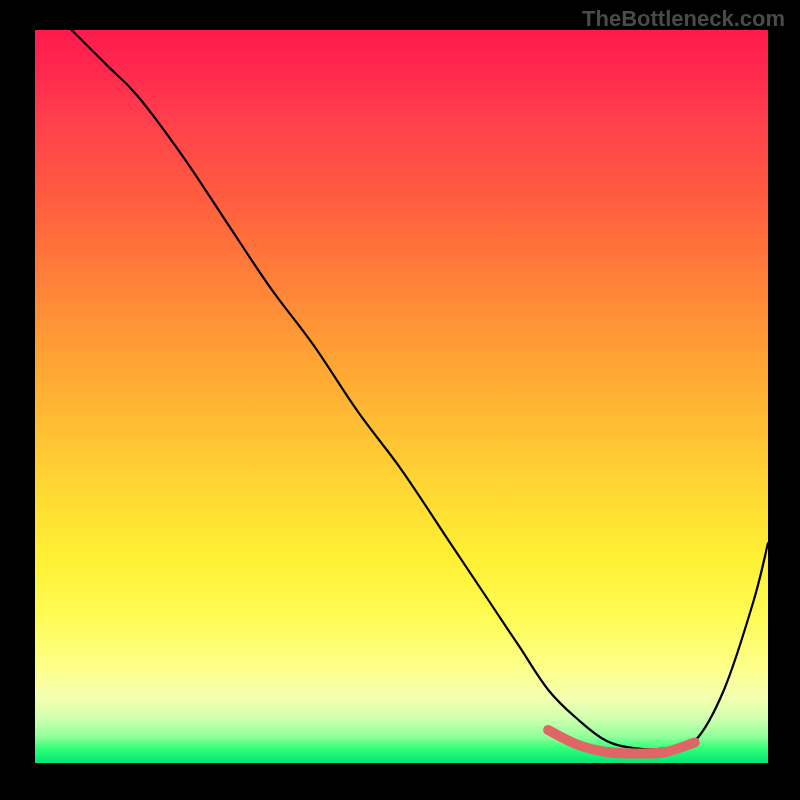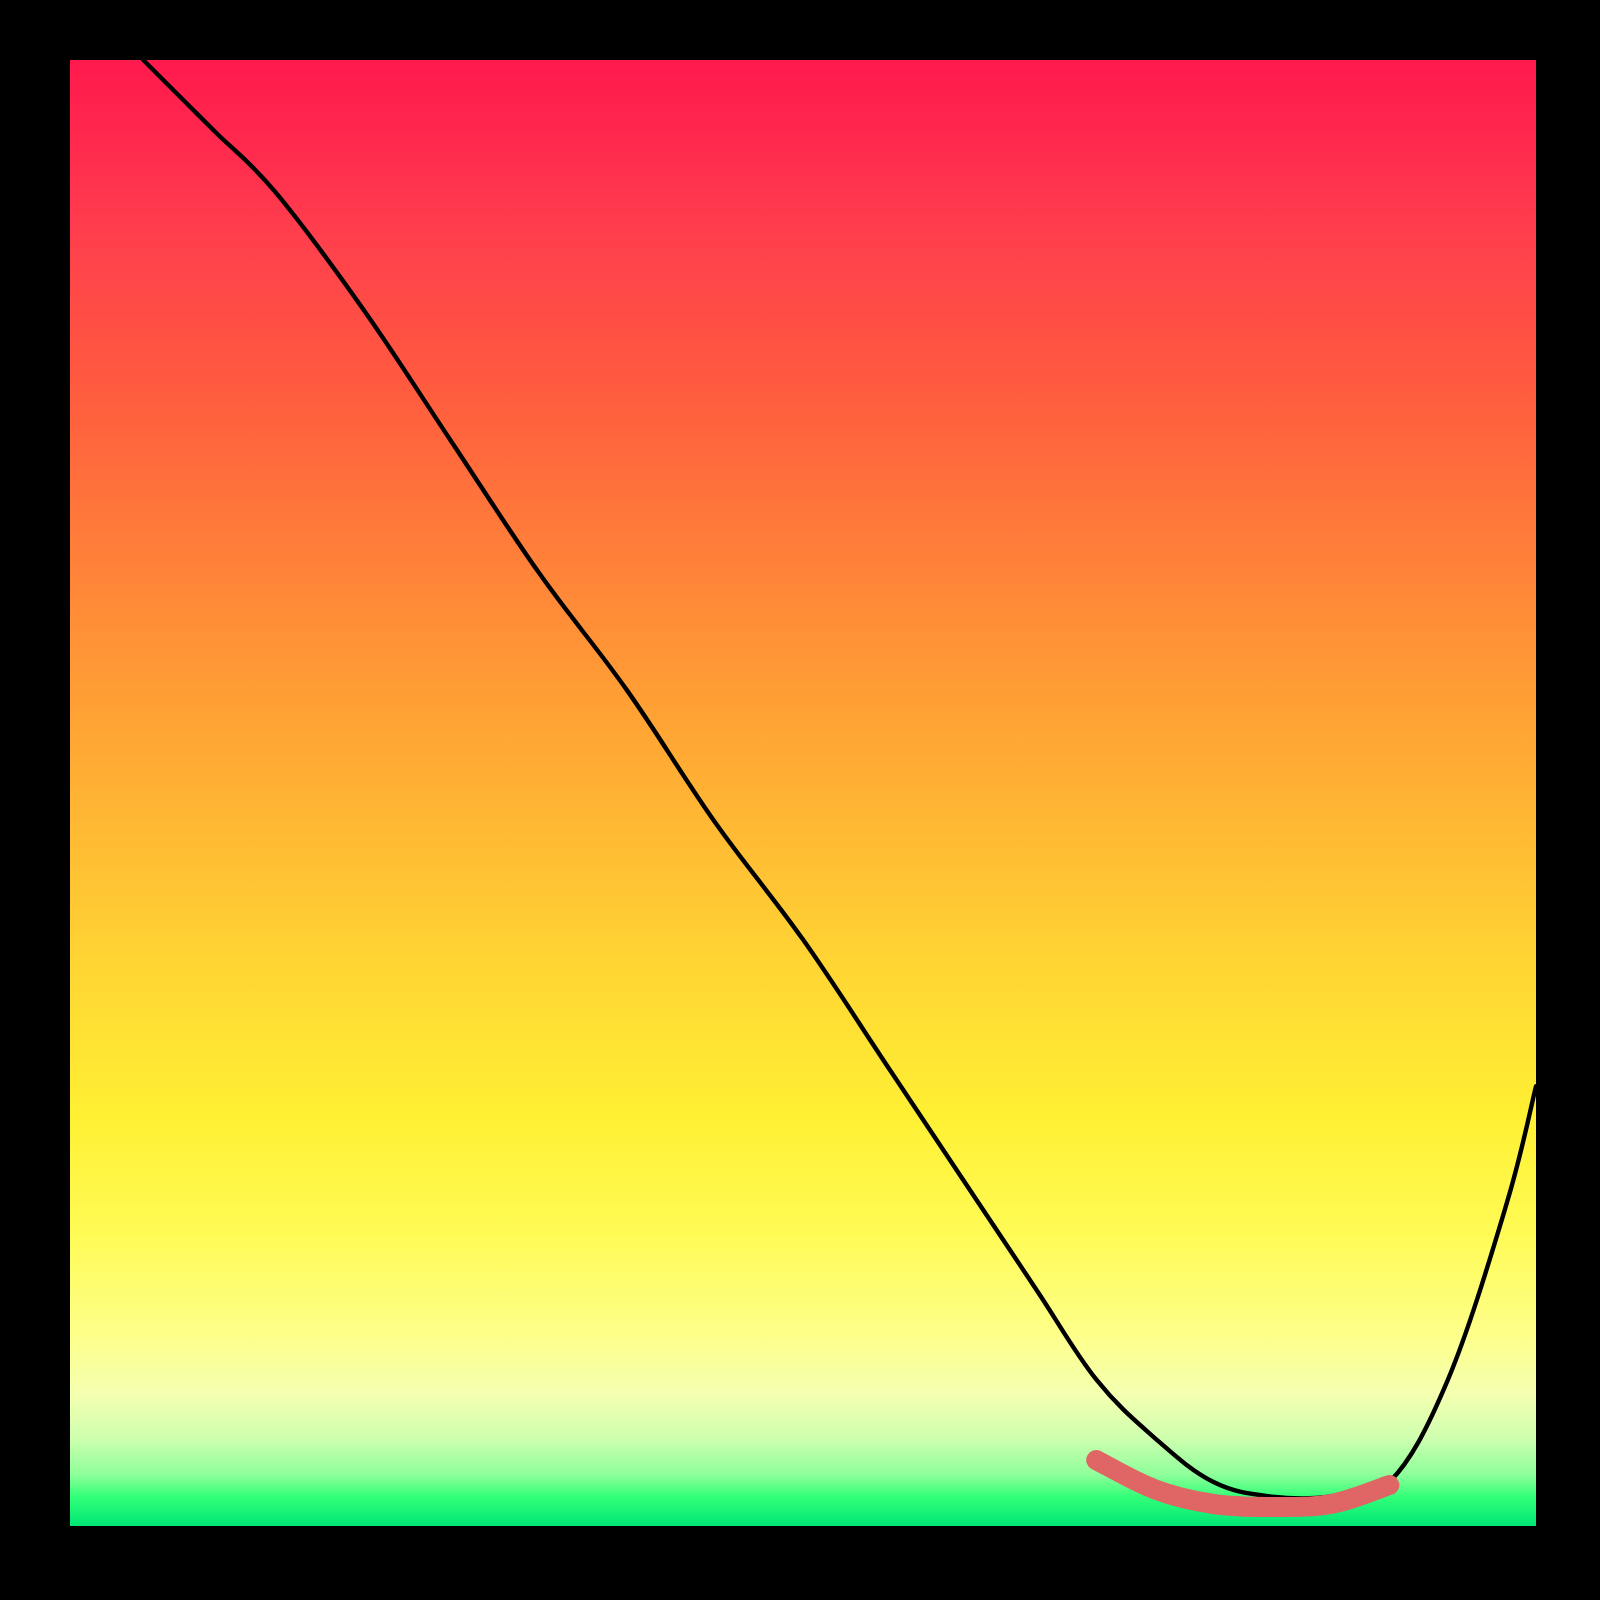--- a/index.html
+++ b/index.html
@@ -50,19 +50,20 @@
     left: 0;
     top: 0;
     width: 733px;
     height: 733px;
     overflow: visible;
   }
 </style>
 </head>
 <body>
 <div class="container">
+  <div class="watermark">TheBottleneck.com</div>
   <div class="plot-area">
     <svg class="lines" viewBox="0 0 733 733" preserveAspectRatio="none">
       <path id="curve-path" fill="none" stroke="#000" stroke-width="2.2" stroke-linecap="round" d="M 36.65 0.00 C 40.61 3.96, 52.04 15.39, 58.64 21.99 C 65.24 28.59, 65.38 28.73, 73.30 36.65 C 81.22 44.57, 89.43 50.14, 102.62 65.97 C 115.81 81.80, 130.77 102.18, 146.60 124.61 C 162.43 147.04, 174.75 166.83, 190.58 190.58 C 206.41 214.33, 218.73 234.12, 234.56 256.55 C 250.39 278.98, 262.71 292.76, 278.54 315.19 C 294.37 337.62, 306.69 358.73, 322.52 381.16 C 338.35 403.59, 350.67 417.37, 366.50 439.80 C 382.33 462.23, 394.65 482.02, 410.48 505.77 C 426.31 529.52, 441.27 551.95, 454.46 571.74 C 467.65 591.53, 473.22 599.89, 483.78 615.72 C 494.34 631.55, 502.54 646.51, 513.10 659.70 C 523.66 672.89, 531.86 679.78, 542.42 689.02 C 552.98 698.26, 561.18 705.73, 571.74 711.01 C 582.30 716.29, 590.50 717.02, 601.06 718.34 C 611.62 719.66, 619.82 719.66, 630.38 718.34 C 640.94 717.02, 649.14 721.57, 659.70 711.01 C 670.26 700.45, 678.46 684.77, 689.02 659.70 C 699.58 634.63, 710.42 598.13, 718.34 571.74 C 726.26 545.35, 730.36 523.66, 733.00 513.10"></path>
       <path id="marker-path" fill="none" stroke="#e06666" stroke-width="10" stroke-linecap="round" d="M 513.10 700.01 C 518.38 702.65, 531.86 710.72, 542.42 714.67 C 552.98 718.63, 561.18 720.42, 571.74 722.00 C 582.30 723.59, 590.50 723.47, 601.06 723.47 C 611.62 723.47, 619.82 723.98, 630.38 722.00 C 640.94 720.03, 654.42 714.19, 659.70 712.48"></path>
     </svg>
   </div>
 </div>
 
 </body></html>

